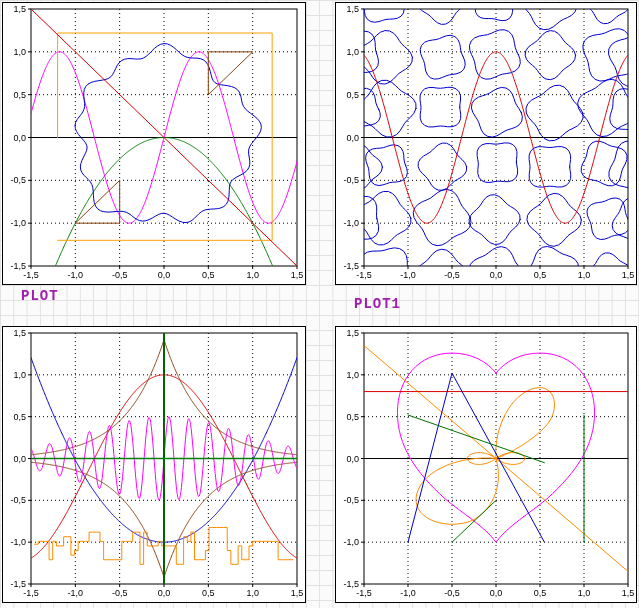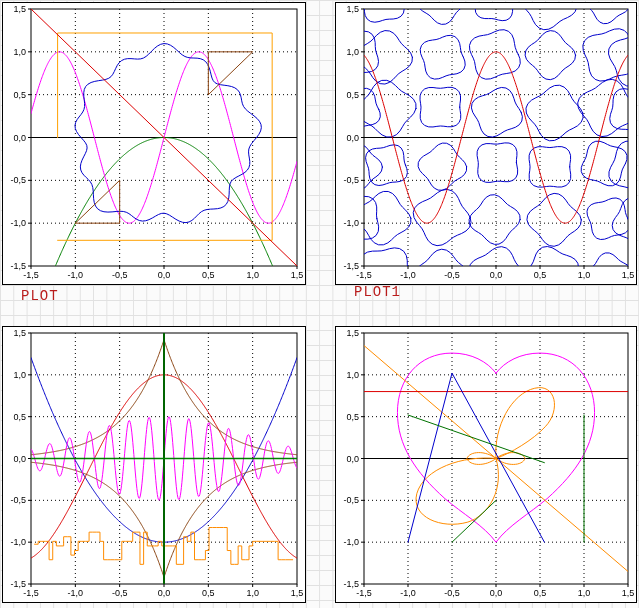--- a/index.html
+++ b/index.html
@@ -15,27 +15,27 @@
   .plot-window{
     position:absolute;background:#ffffff;border:1.5px solid #000;
     box-sizing:border-box;
   }
   .plot-window svg{position:absolute;left:0;top:0;display:block;}
   .w0{left:2px;top:2px;width:304px;height:283px;}
   .w1{left:335px;top:2px;width:302px;height:283px;}
   .w2{left:2px;top:326px;width:304px;height:277px;}
   .w3{left:335px;top:326px;width:302px;height:277px;}
   .plot-label{
-    position:absolute;color:#b91c1c;
-    font-family:"Liberation Mono",monospace;font-size:14px;font-weight:400;
+    position:absolute;color:#a21caf;
+    font-family:"Liberation Mono",monospace;font-size:14px;font-weight:700;
     letter-spacing:1px;
     padding-left:16px;
   }
   .l0{left:5px;top:288px;}
-  .l1{left:338px;top:284px;}
+  .l1{left:338px;top:296px;}
   .tickfont{font-family:"Liberation Sans",sans-serif;}
 </style>
 </head>
 <body>
 
 <div class="plot-window w0" id="plot0">
     <svg width="302" height="281">
       <clipPath id="clip0">
         <rect x="28" y="6" width="266" height="257"></rect>
       </clipPath>

